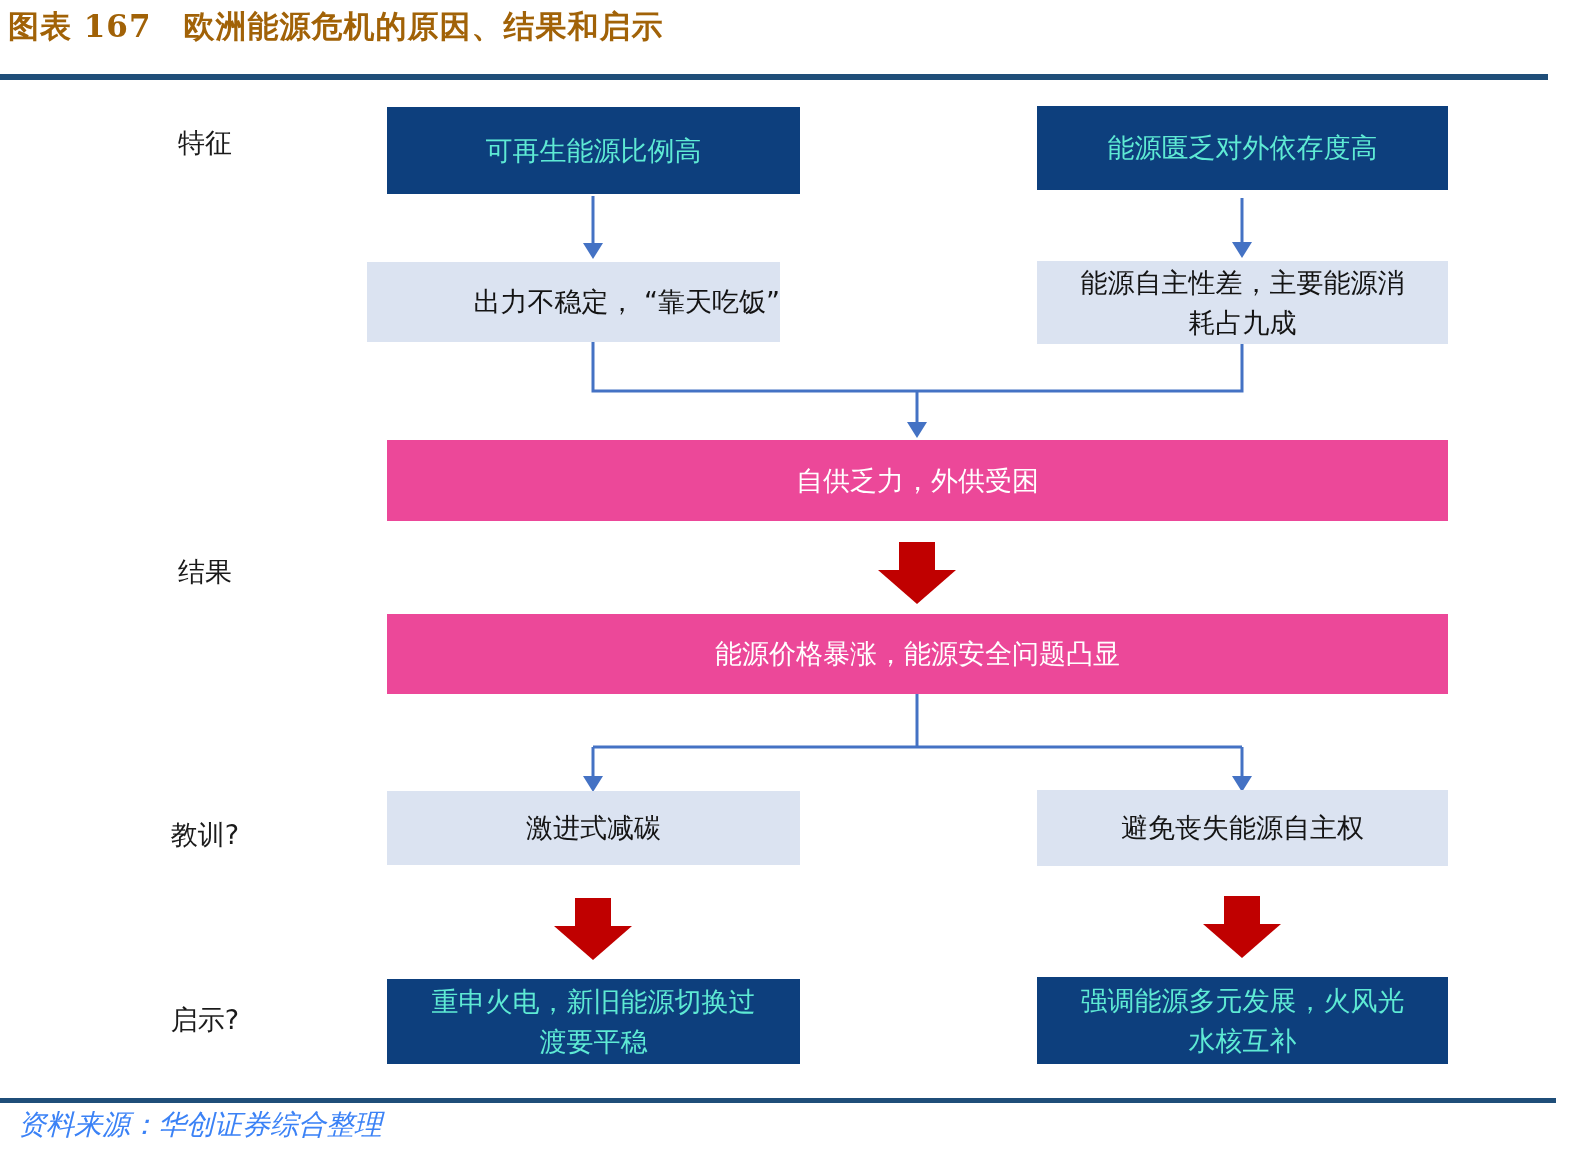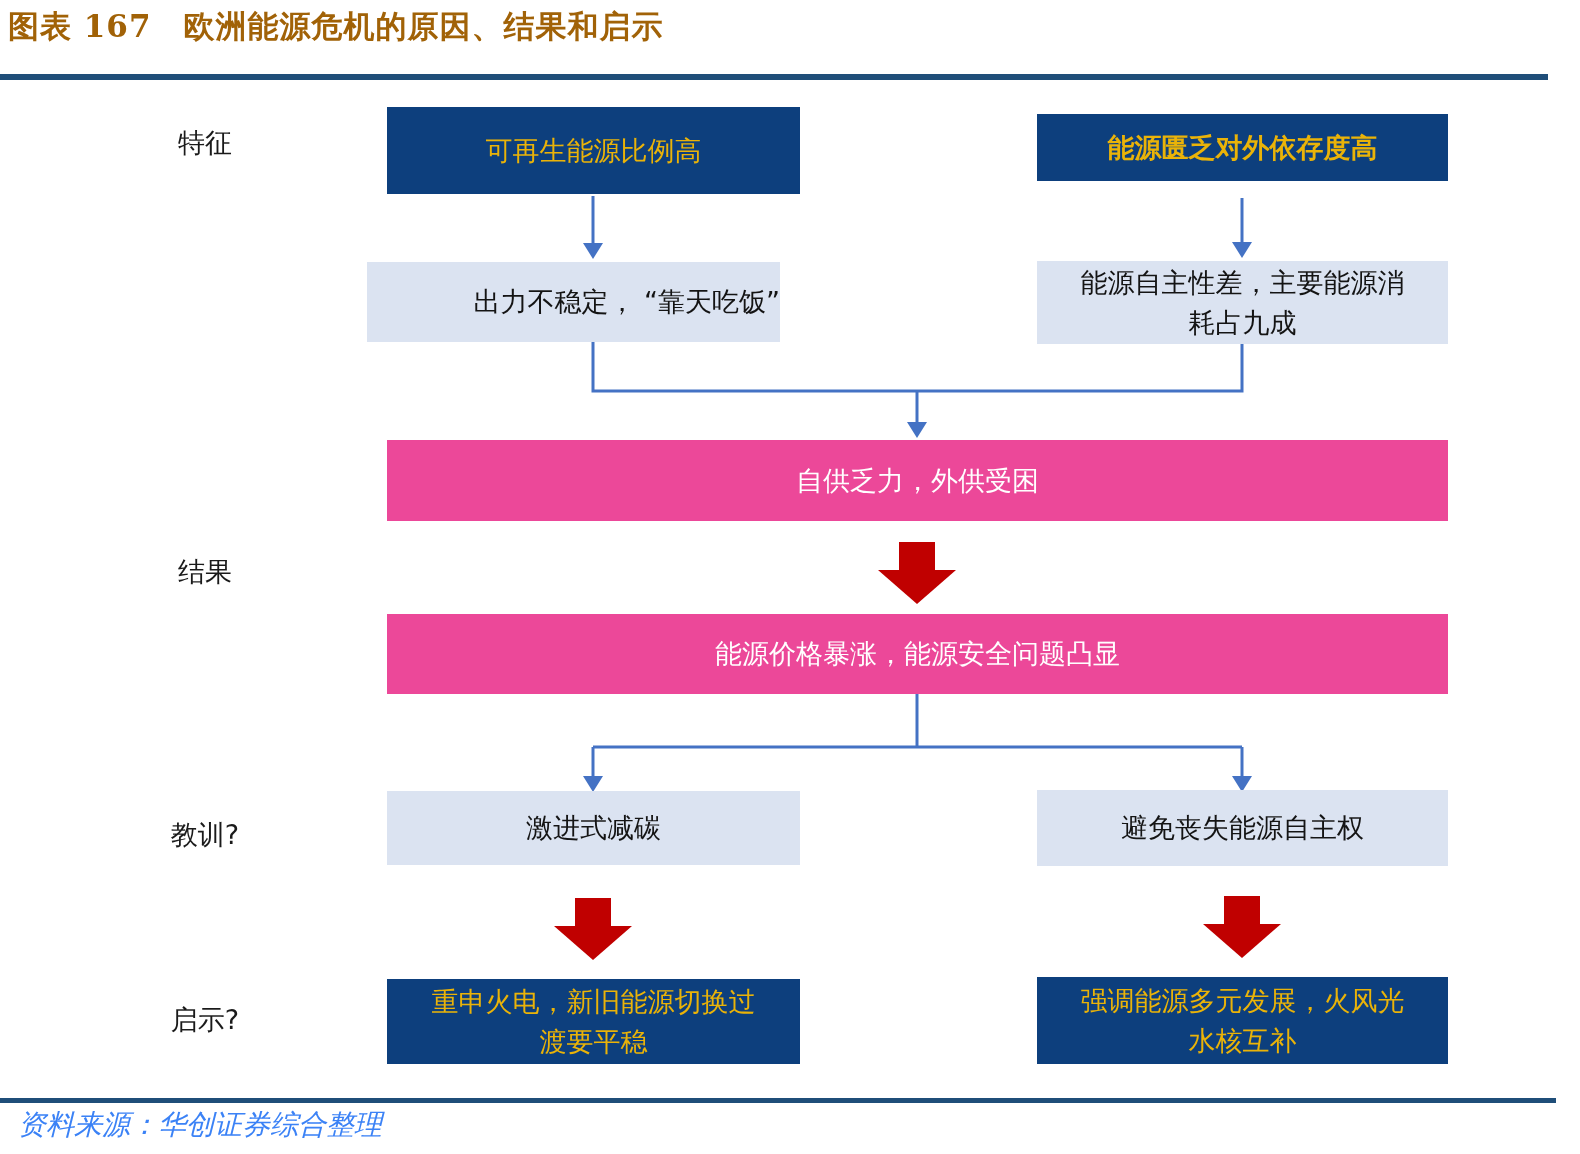--- a/index.html
+++ b/index.html
@@ -34,21 +34,21 @@
   }
   
   .box{
     position:absolute;
     display:flex;align-items:center;justify-content:center;
     text-align:center;
     font-size:27px;
     line-height:40px;
     box-sizing:border-box;
   }
-  .box.dark{background:#0d3f7d;color:#eab308;}
+  .box.dark{background:#0d3f7d;color:#5eead4;}
   .box.light{background:#dbe3f1;color:#141414;}
   .box.red{background:#ec4899;color:#ffffff;}
   .box .inner{display:block;}
   .box .inner.wrap{max-width:342px;}
   
   .block-arrow{position:absolute;width:78px;}
   .ba-shaft{width:36px;height:28px;background:#c00000;margin:0 auto;}
   .ba-head{
     width:0;height:0;margin:0 auto;
     border-left:39px solid transparent;
@@ -101,21 +101,21 @@
     <path d="M593,747 L1242,747"></path>
     <path d="M593,747 L593,776"></path>
     <polygon points="583,776 603,776 593,792"></polygon>
     <path d="M1242,747 L1242,776"></path>
     <polygon points="1232,776 1252,776 1242,792"></polygon>
   </svg>
 
   <div class="box dark" style="left:387px;top:107px;width:413px;height:87px;">
     <span class="inner">可再生能源比例高</span>
   </div>
-  <div class="box dark" style="left:1037px;top:114px;width:411px;height:67px;font-weight:bold;">
+  <div class="box dark" style="left:1037px;top:106px;width:411px;height:84px;">
     <span class="inner">能源匮乏对外依存度高</span>
   </div>
 
   <div class="box light" style="left:367px;top:262px;width:413px;height:80px;justify-content:flex-end;">
     <span class="inner">出力不稳定， “靠天吃饭”</span>
   </div>
   <div class="box light" style="left:1037px;top:261px;width:411px;height:83px;">
     <span class="inner wrap">能源自主性差，主要能源消耗占九成</span>
   </div>
 

